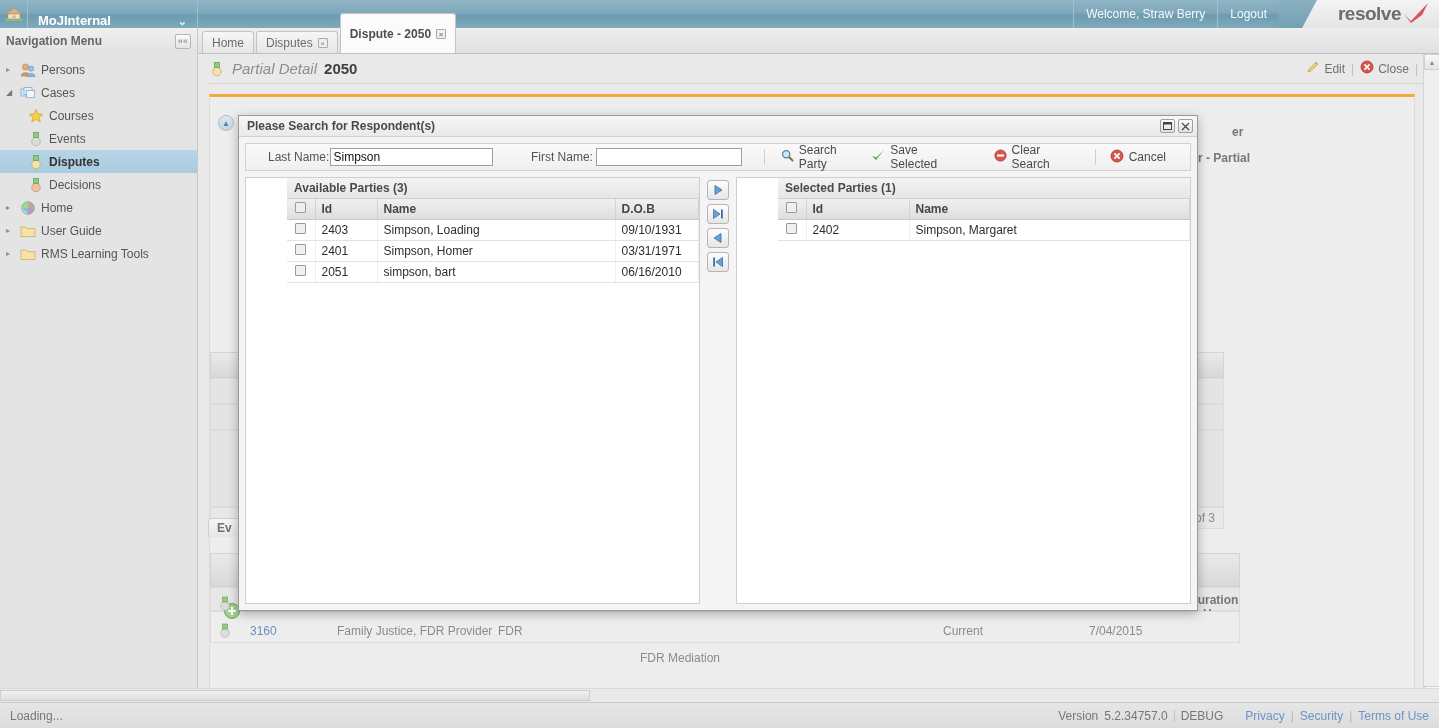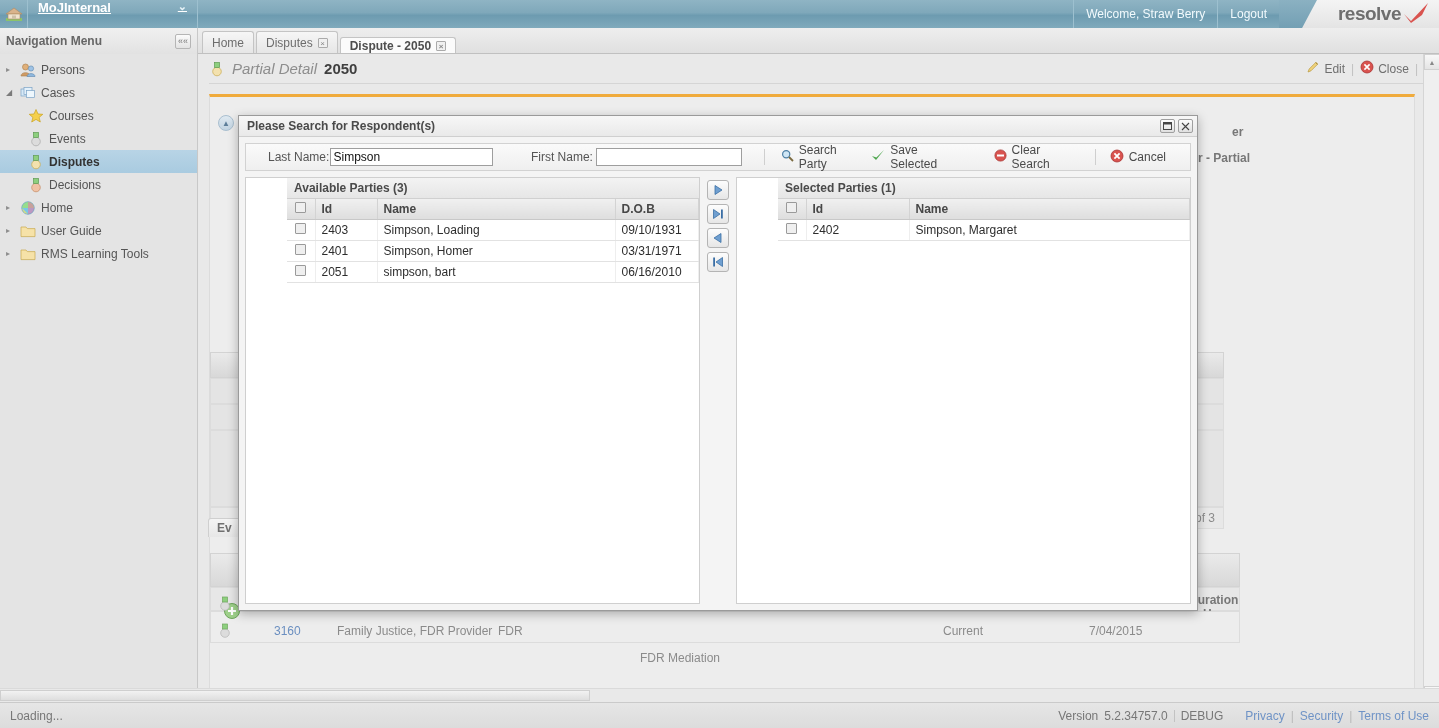--- a/index.html
+++ b/index.html
@@ -18,25 +18,24 @@
   .topbar {
     position: absolute; top: 0; left: 0; width: 1439px; height: 28px;
     background: linear-gradient(to bottom, #8fb4c4 0%, #7fa8ba 45%, #6d9bb0 55%, #80aabc 100%);
     display: flex; align-items: stretch;
   }
   .home-btn {
     width: 28px; display: flex; align-items: center; justify-content: center;
     border-right: 1px solid #9dc0cf; cursor: pointer;
   }
   .app-select {
-    width: 170px; display: flex; align-items: flex-start; padding: 0 10px;
+    width: 170px; display: flex; align-items: flex-end; padding: 0 10px;
     border-right: 1px solid #9dc0cf;
     color: #fff; font-weight: bold; font-size: 13px; cursor: pointer;
     justify-content: space-between;
-    text-decoration: underline;
   }
   .app-select .caret { font-size: 11px; color:#e8f3f8; }
   .topbar-spacer { flex: 1; }
   .top-link {
     display: flex; align-items: center; padding: 0 12px;
     color: #f2fafd; font-size: 12px; cursor: pointer;
     border-left: 1px solid #9dc0cf;
   }
   .brand-wrap {
     width: 160px; position: relative; overflow: hidden;
@@ -73,21 +72,21 @@
   }
   .tab {
     height: 22px; margin-right: 2px; padding: 0 9px;
     display: flex; align-items: center; gap: 5px;
     border: 1px solid #c4c4c4; border-bottom: none;
     border-radius: 3px 3px 0 0;
     background: linear-gradient(to bottom,#f6f6f6,#e6e6e6);
     color: #6d6d6d; font-size: 12px; cursor: pointer;
   }
   .tab.active {
-    background: #fbfbfb; font-weight: bold; color: #4e4e4e; height: 16px;
+    background: #fbfbfb; font-weight: bold; color: #4e4e4e; height: 40px;
   }
   .tab .x {
     display:inline-block; width:10px; height:10px; line-height:9px; text-align:center;
     font-size:8px; color:#888; border:1px solid #aaa; border-radius:1px;
     background:#f0f0f0;
   }
 
   
   .sidebar {
     position: absolute; top: 54px; left: 0; width: 198px; height: 648px;
@@ -137,21 +136,21 @@
   }
 
   .ev-tab {
     position:absolute; left:218px; top:518px; height:19px; padding:0 8px;
     border:1px solid #cfcfcf; border-bottom:none; border-radius:3px 3px 0 0;
     background:linear-gradient(to bottom,#f4f4f4,#e7e7e7);
     color:#707070; font-size:12px; display:flex; align-items:center; font-weight:bold;
   }
 
   .bg-row-cell { position:absolute; color:#8b8b8b; font-size:12px; }
-  .bg-row-link { color:#6b8fc0;margin-left:24px; }
+  .bg-row-link { color:#6b8fc0; }
 
   
   .modal {
     position:absolute; left:238px; top:115px; width:960px; height:496px;
     background:#f4f4f4;
     border:1px solid #9a9a9a;
     box-shadow: 0 3px 10px rgba(0,0,0,0.28);
     z-index: 50;
   }
   .modal-title {

